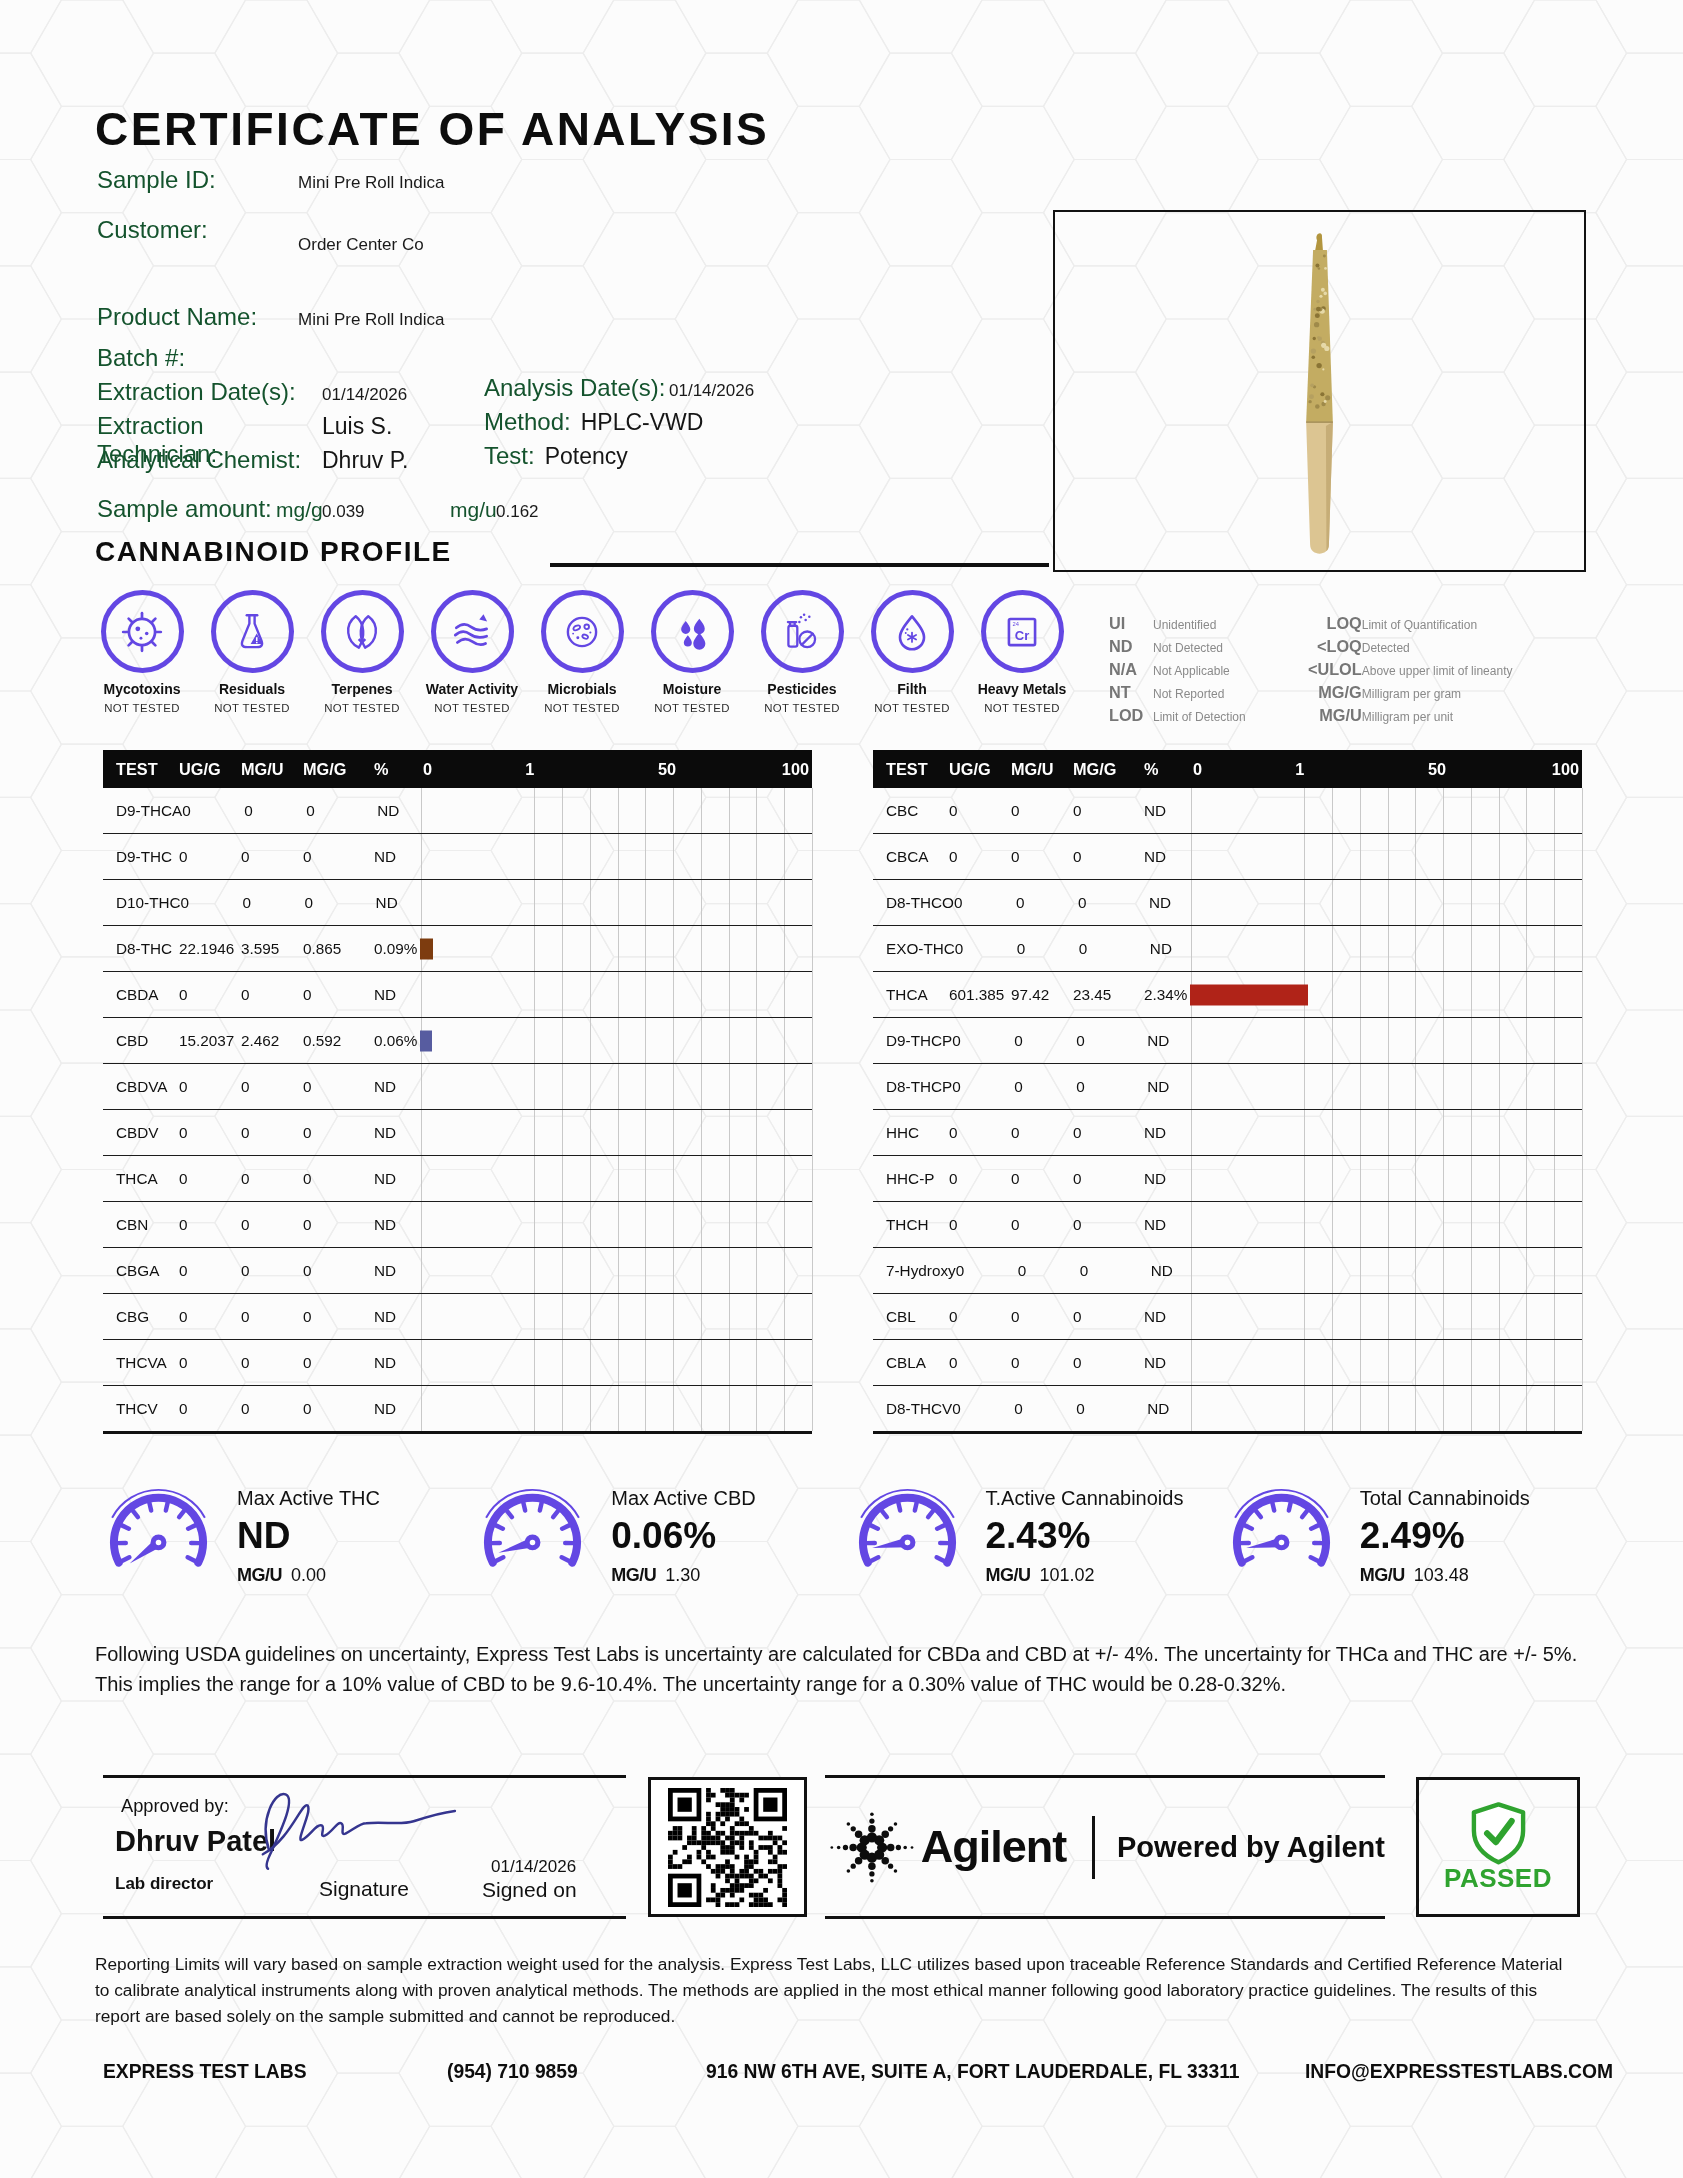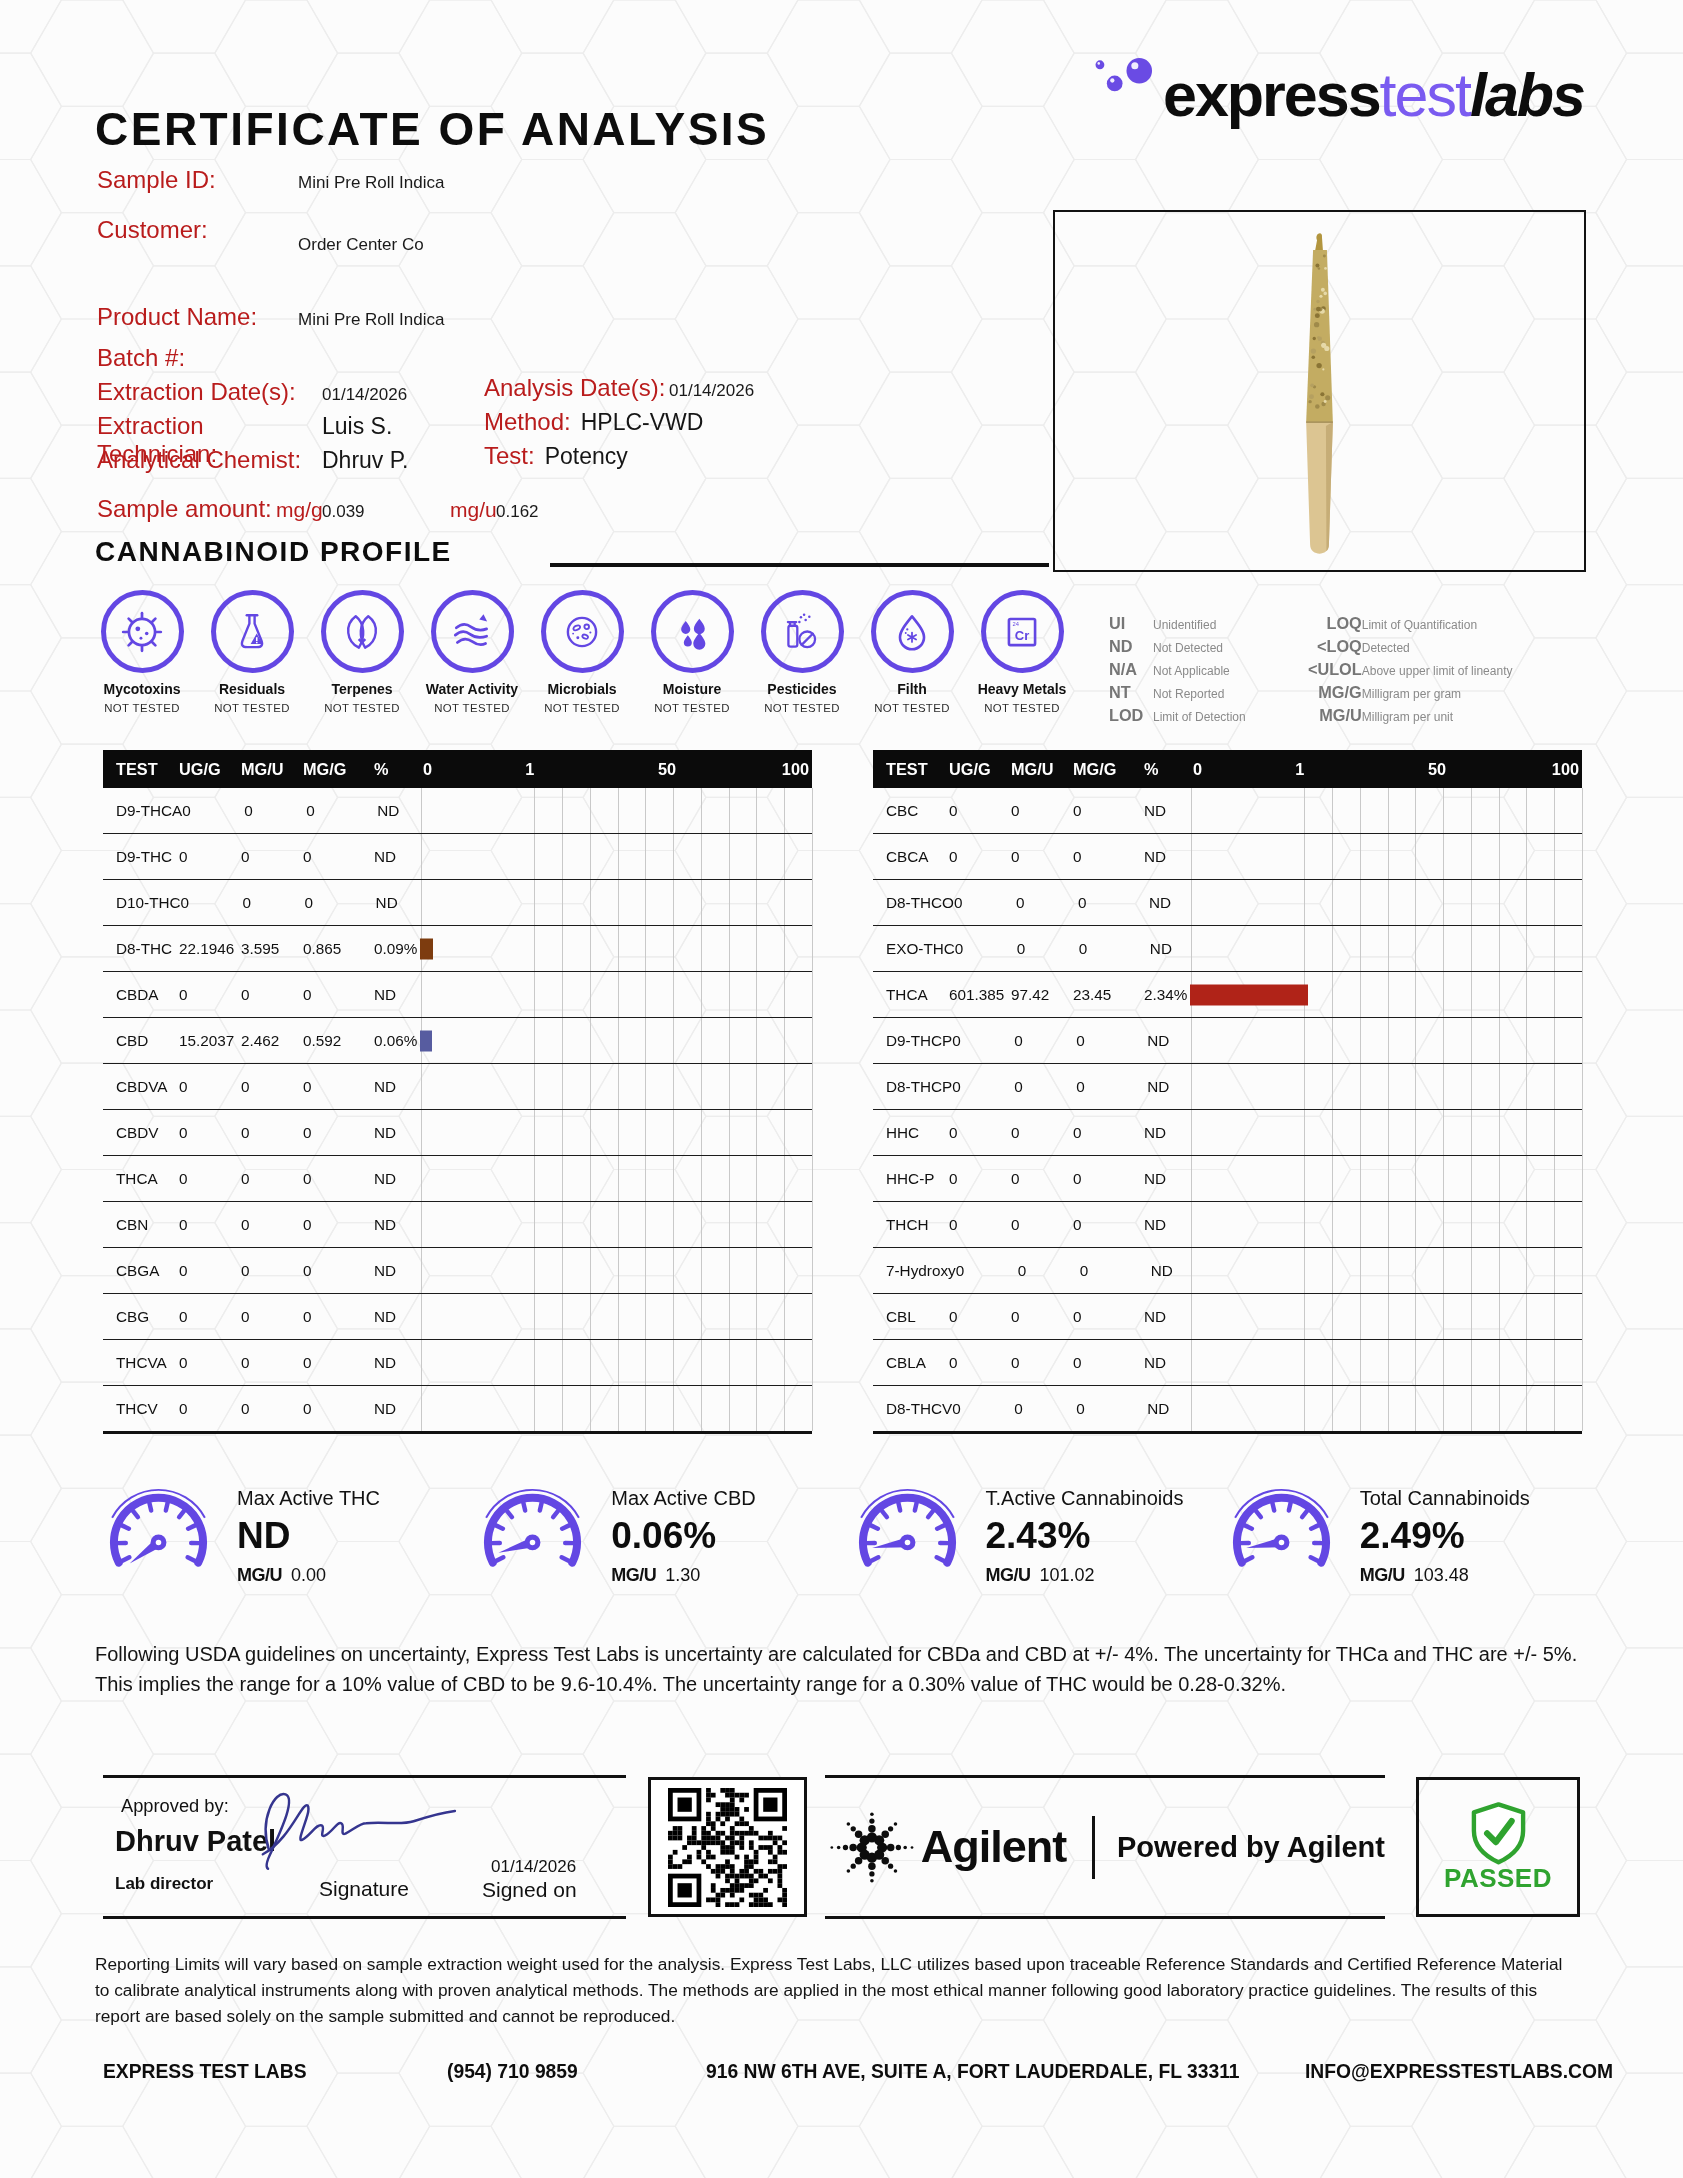--- a/index.html
+++ b/index.html
@@ -10,21 +10,21 @@
 
   .title{left:95px;top:102px;font-size:46px;font-weight:bold;letter-spacing:2.5px;color:#0d0d0d;}
   .brand{right:99px;top:51px;display:flex;align-items:flex-start;}
   .brand .words{display:flex;align-items:baseline;line-height:1;margin-top:14px;}
   .bw{font-size:61px;letter-spacing:-2px;}
   .bw1{font-weight:800;color:#0d0d0d;}
   .bw2{font-weight:400;color:#7a5bf0;}
   .bw3{font-weight:800;font-style:italic;color:#0d0d0d;}
 
   .info-line{display:flex;align-items:baseline;}
-  .ilabel{font-size:24px;color:#b91c1c;}
+  .ilabel{font-size:24px;color:#14532d;}
   .ival{font-size:17px;color:#1a1a1a;}
   .ival-lg{font-size:23px;color:#161616;}
   .w203{width:201px;flex:0 0 201px;}
   .w227{width:225px;flex:0 0 225px;}
   .w187{width:185px;flex:0 0 185px;}
 
   .img-box{left:1053px;top:210px;width:529px;height:358px;border:2.5px solid #121212;
            display:flex;align-items:center;justify-content:center;}
 
   .section-title{left:95px;top:536px;font-size:28px;font-weight:bold;letter-spacing:1.5px;color:#0d0d0d;}
@@ -632,35 +632,20 @@
       <polygon points="1922.0,1718.2 1891.0,1771.9 1829.0,1771.9 1798.0,1718.2 1829.0,1664.5 1891.0,1664.5" fill="none" stroke="#ededed" stroke-width="1.2"></polygon>
       <polygon points="1922.0,1825.6 1891.0,1879.3 1829.0,1879.3 1798.0,1825.6 1829.0,1771.9 1891.0,1771.9" fill="none" stroke="#ededed" stroke-width="1.2"></polygon>
       <polygon points="1922.0,1933.0 1891.0,1986.7 1829.0,1986.7 1798.0,1933.0 1829.0,1879.3 1891.0,1879.3" fill="none" stroke="#ededed" stroke-width="1.2"></polygon>
       <polygon points="1922.0,2040.4 1891.0,2094.0 1829.0,2094.0 1798.0,2040.4 1829.0,1986.7 1891.0,1986.7" fill="none" stroke="#ededed" stroke-width="1.2"></polygon>
       <polygon points="1922.0,2147.7 1891.0,2201.4 1829.0,2201.4 1798.0,2147.7 1829.0,2094.0 1891.0,2094.0" fill="none" stroke="#ededed" stroke-width="1.2"></polygon>
       <polygon points="1922.0,2255.1 1891.0,2308.8 1829.0,2308.8 1798.0,2255.1 1829.0,2201.4 1891.0,2201.4" fill="none" stroke="#ededed" stroke-width="1.2"></polygon>
       <polygon points="1922.0,2362.5 1891.0,2416.2 1829.0,2416.2 1798.0,2362.5 1829.0,2308.8 1891.0,2308.8" fill="none" stroke="#ededed" stroke-width="1.2"></polygon>
     </svg>
 
   <div class="layer title">CERTIFICATE OF ANALYSIS</div>
-  <div class="layer brand">
-    <svg width="75" height="59" viewBox="0 0 76 60">
-      <circle cx="12" cy="14" r="4.5" fill="#6a4be4"></circle>
-        <circle cx="10.8" cy="12.6" r="1.3" fill="#fff" opacity="0.9"></circle>
-      <circle cx="27" cy="33" r="8" fill="#6a4be4"></circle>
-        <circle cx="24.6" cy="30" r="2.2" fill="#fff" opacity="0.9"></circle>
-      <circle cx="52" cy="20" r="13" fill="#6a4be4"></circle>
-        <circle cx="47.5" cy="15" r="3.6" fill="#fff" opacity="0.9"></circle>
-    </svg>
-    <span class="words">
-      <span class="bw bw1">express</span>
-      <span class="bw bw2">test</span>
-      <span class="bw bw3">labs</span>
-    </span>
-  </div>
 
   <div class="layer info-line" style="left:97px;top:166px">
     <span class="ilabel w203">Sample ID:</span>
     <span class="ival">Mini Pre Roll Indica</span>
   </div>
   <div class="layer info-line" style="left:97px;top:216px">
     <span class="ilabel w203">Customer:</span>
     <span class="ival" style="position:relative;top:12px">Order Center Co</span>
   </div>
   <div class="layer info-line" style="left:97px;top:303px">

